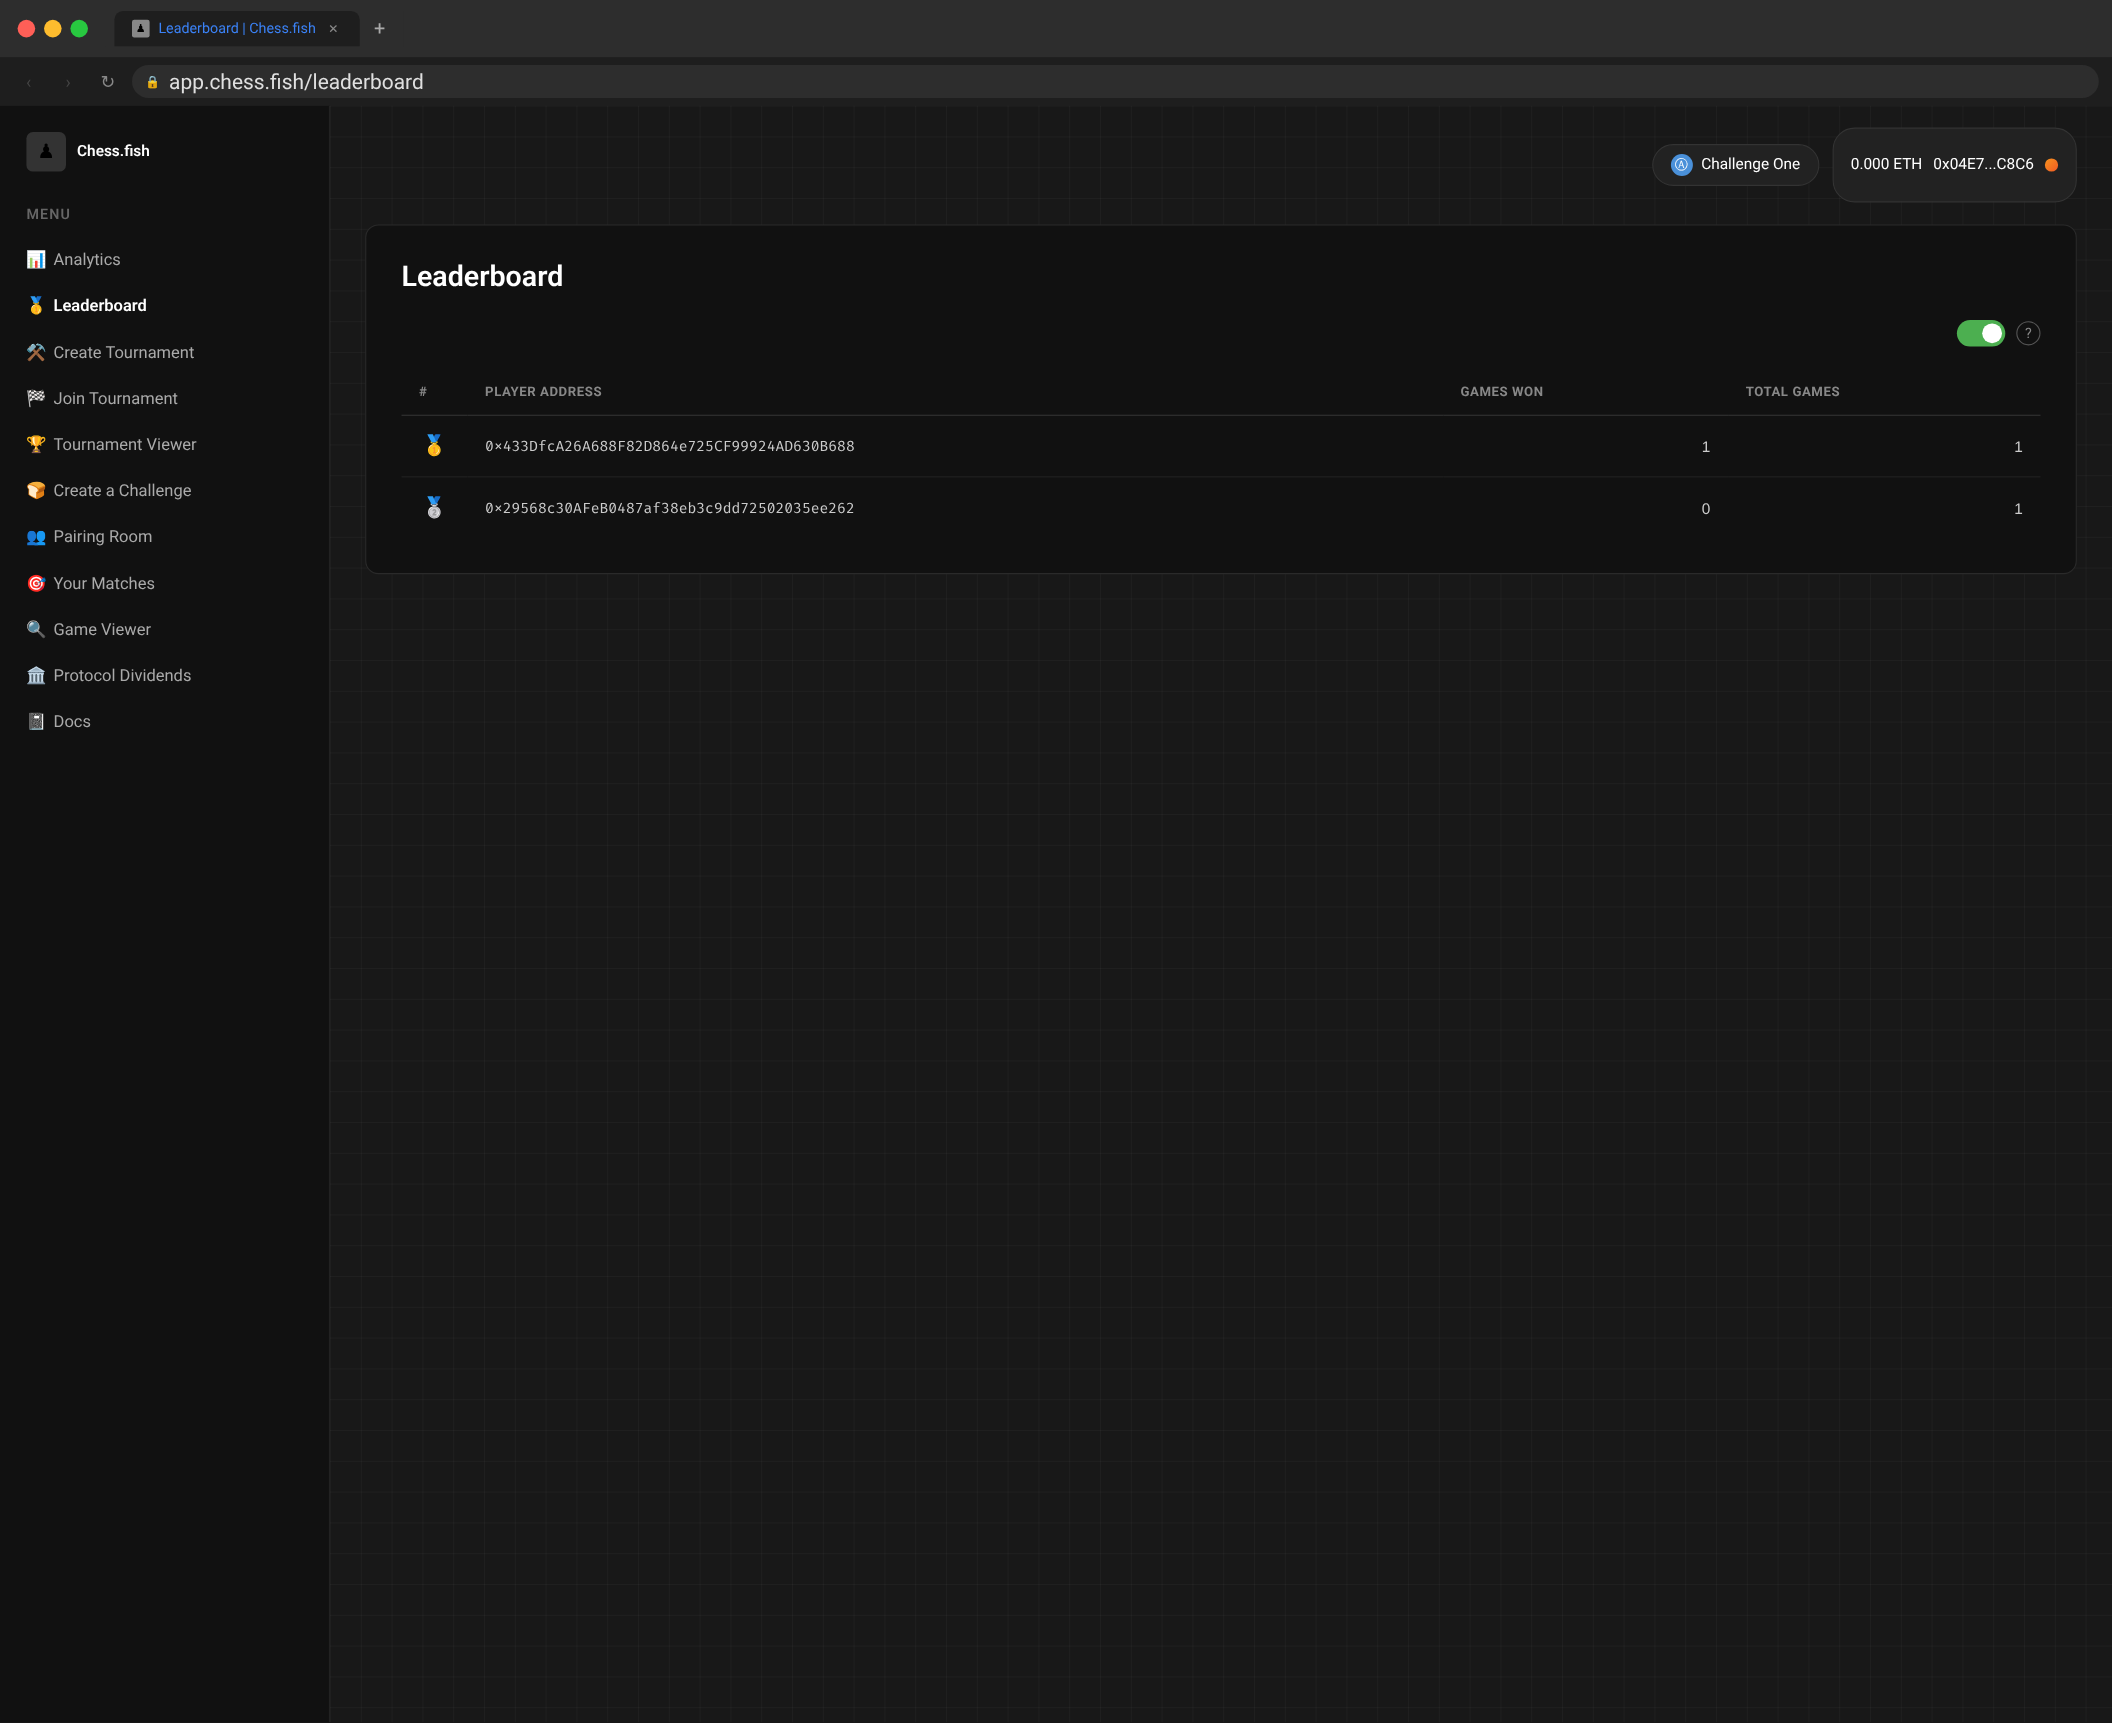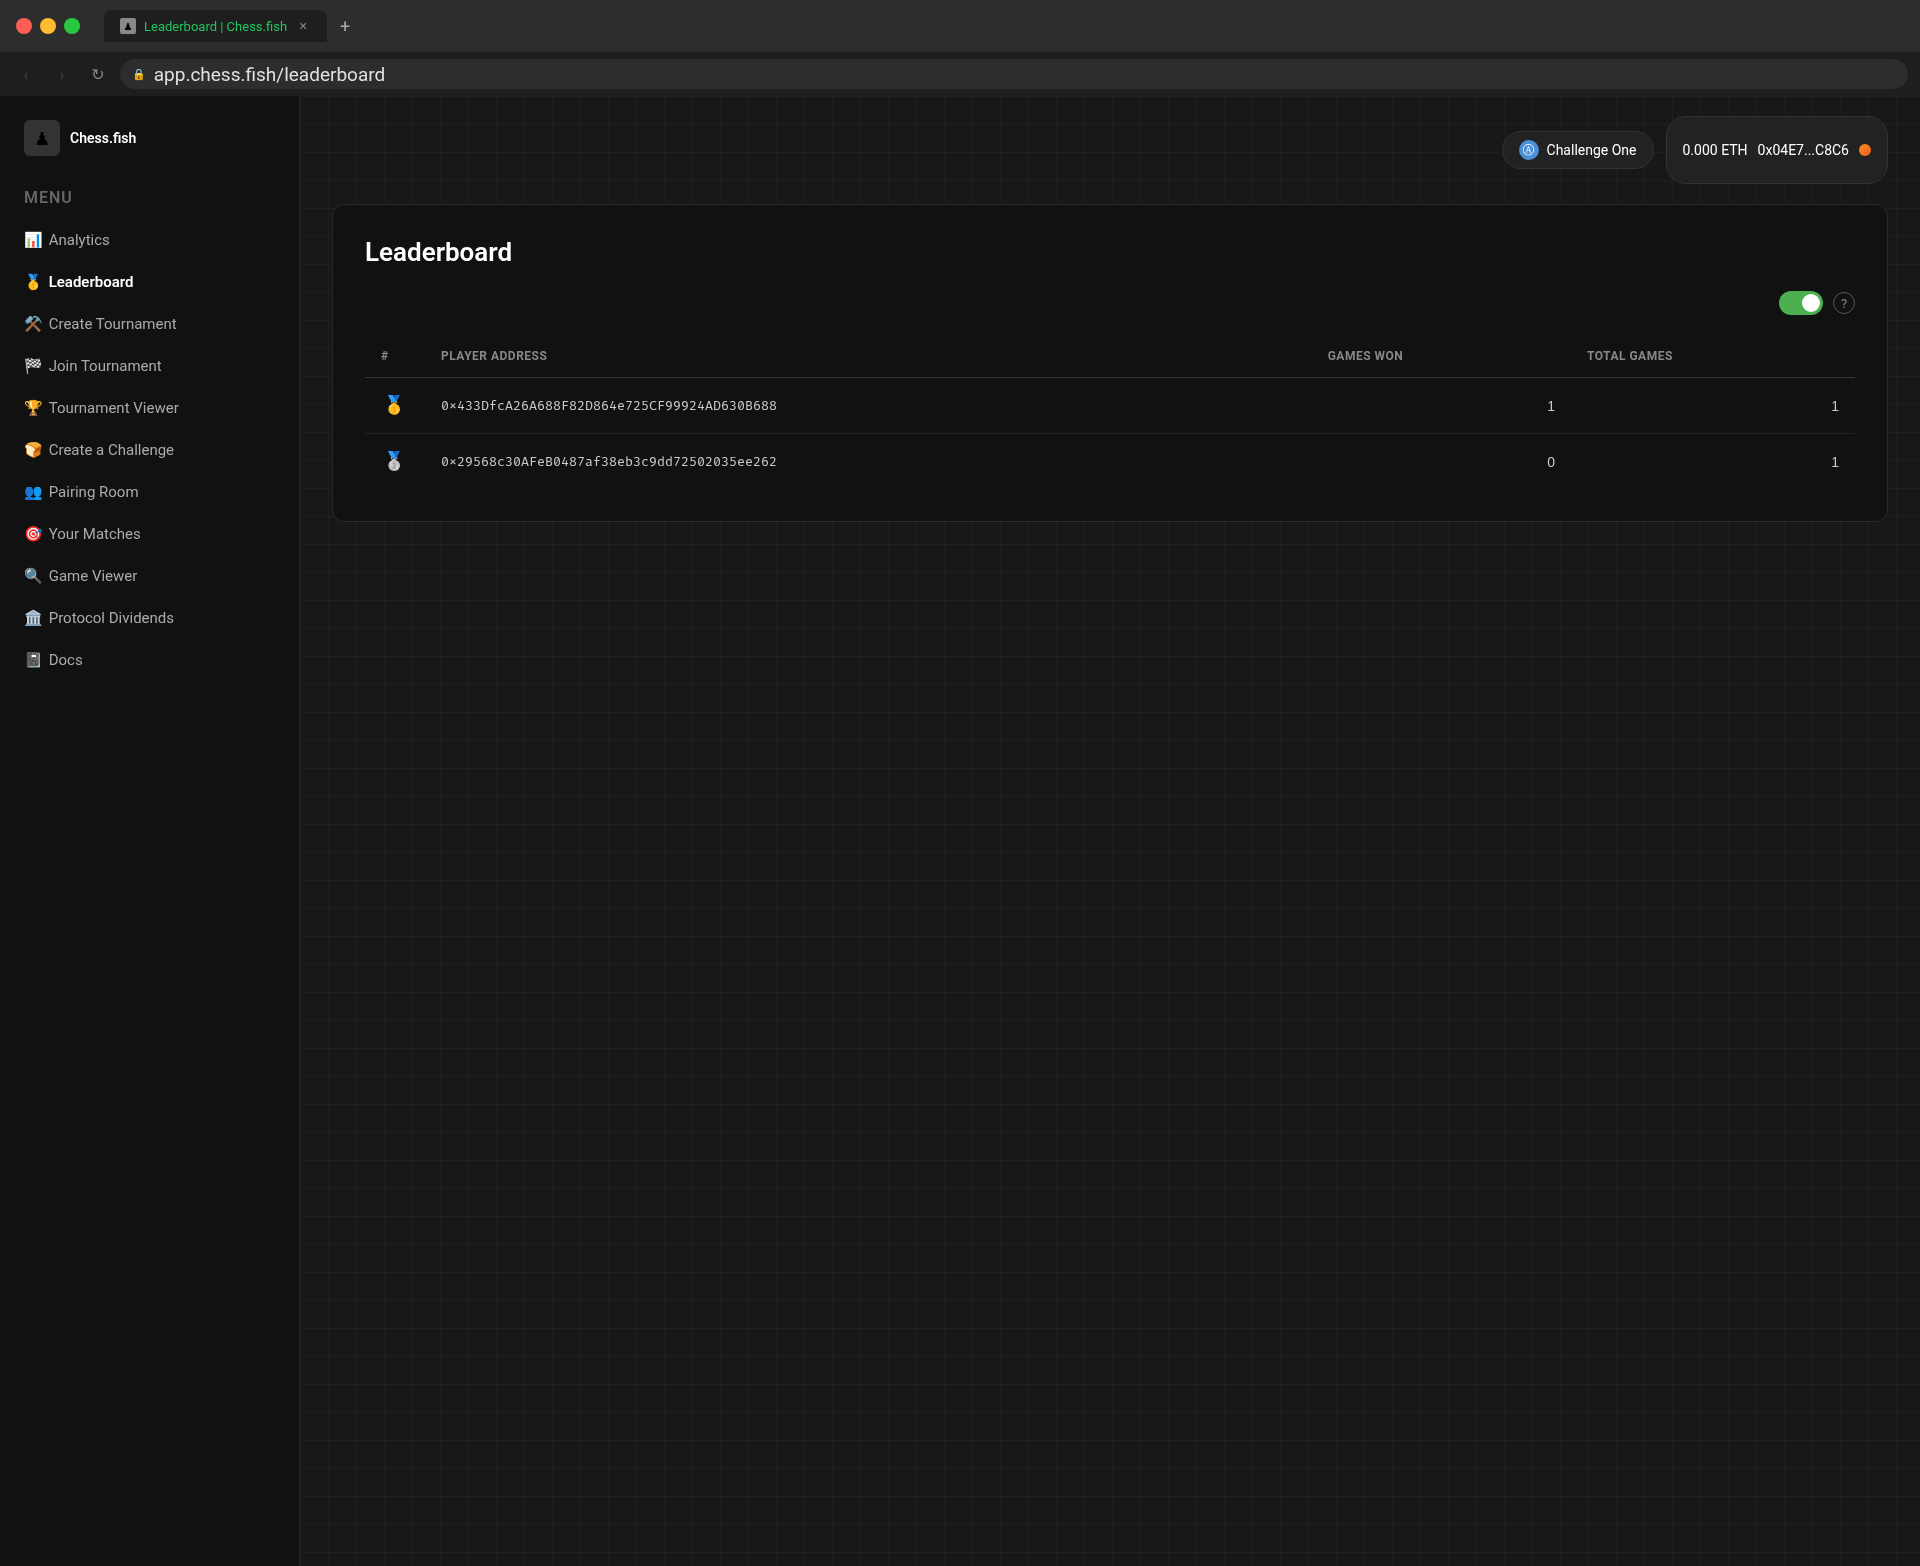--- a/index.html
+++ b/index.html
@@ -70,21 +70,21 @@
       background: #888;
       border-radius: 2px;
       font-size: 10px;
       display: flex;
       align-items: center;
       justify-content: center;
     }
 
     .tab-title {
       font-size: 13px;
-      color: #22c55e;
+      color: #3b82f6;
       flex: 1;
       white-space: nowrap;
       overflow: hidden;
       text-overflow: ellipsis;
     }
 
     .tab-close {
       width: 16px;
       height: 16px;
       border-radius: 50%;
@@ -188,21 +188,21 @@
       font-size: 18px;
     }
 
     .logo-text {
       font-size: 14px;
       font-weight: 600;
       color: #ffffff;
     }
 
     .sidebar-menu-label {
-      font-size: 16px;
+      font-size: 13px;
       font-weight: 600;
       color: #666;
       letter-spacing: 1px;
       padding: 0 24px 12px 24px;
       text-transform: uppercase;
     }
 
     .sidebar-item {
       display: flex;
       align-items: center;

